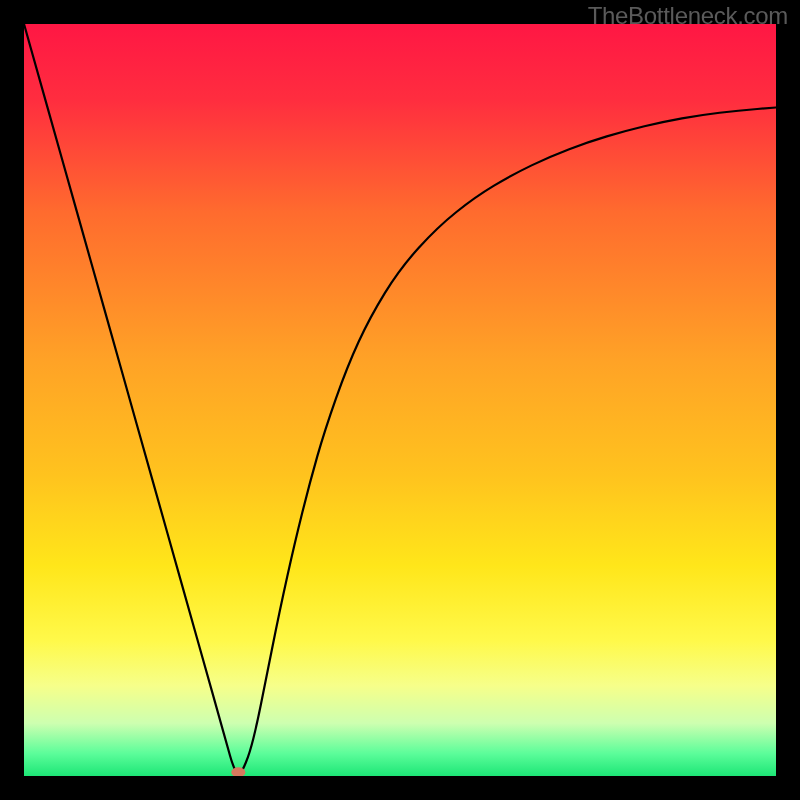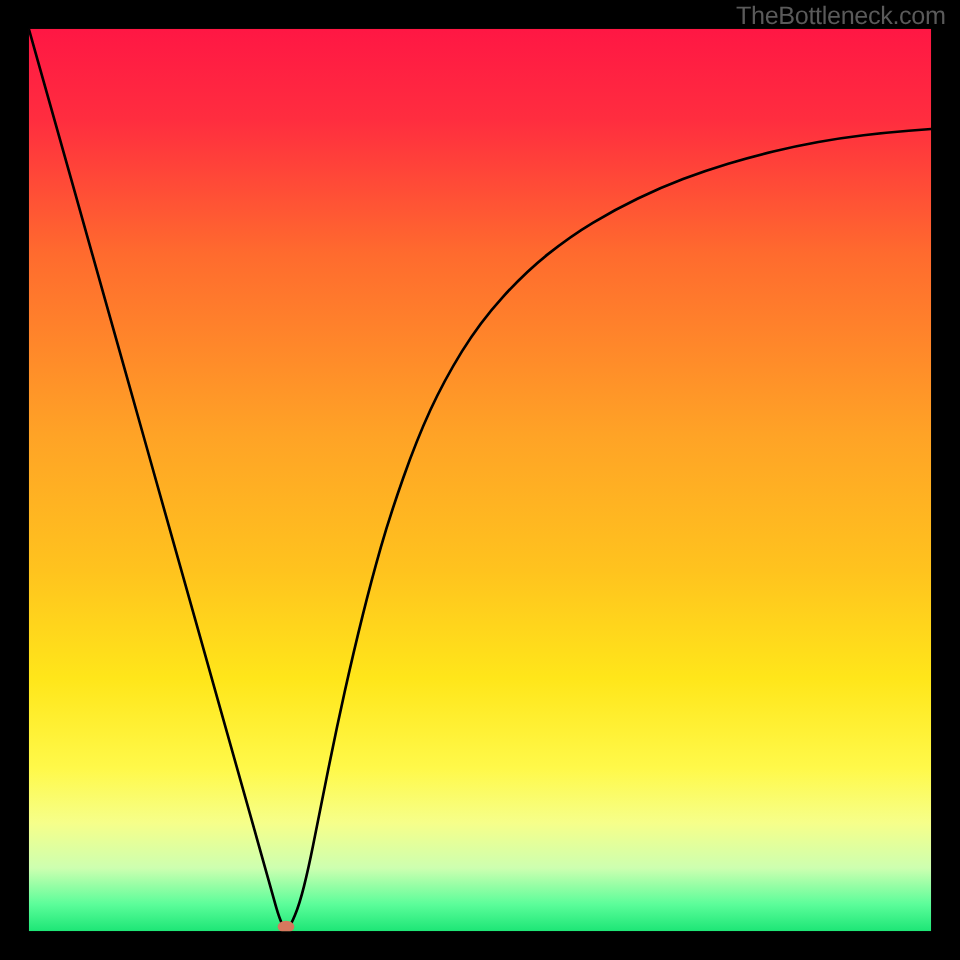--- a/index.html
+++ b/index.html
@@ -9,21 +9,21 @@
     height: 800px;
     background: #000;
     font-family: Arial, Helvetica, sans-serif;
     position: relative;
   }
   .watermark {
     position: absolute;
     top: 2px;
     right: 12px;
     color: #5a5a5a;
-    font-size: 21px;
+    font-size: 24px;
     font-weight: 500;
     letter-spacing: -0.3px;
     z-index: 10;
   }
   .plot-frame {
     position: absolute;
     left: 24px;
     top: 24px;
     width: 752px;
     height: 752px;

